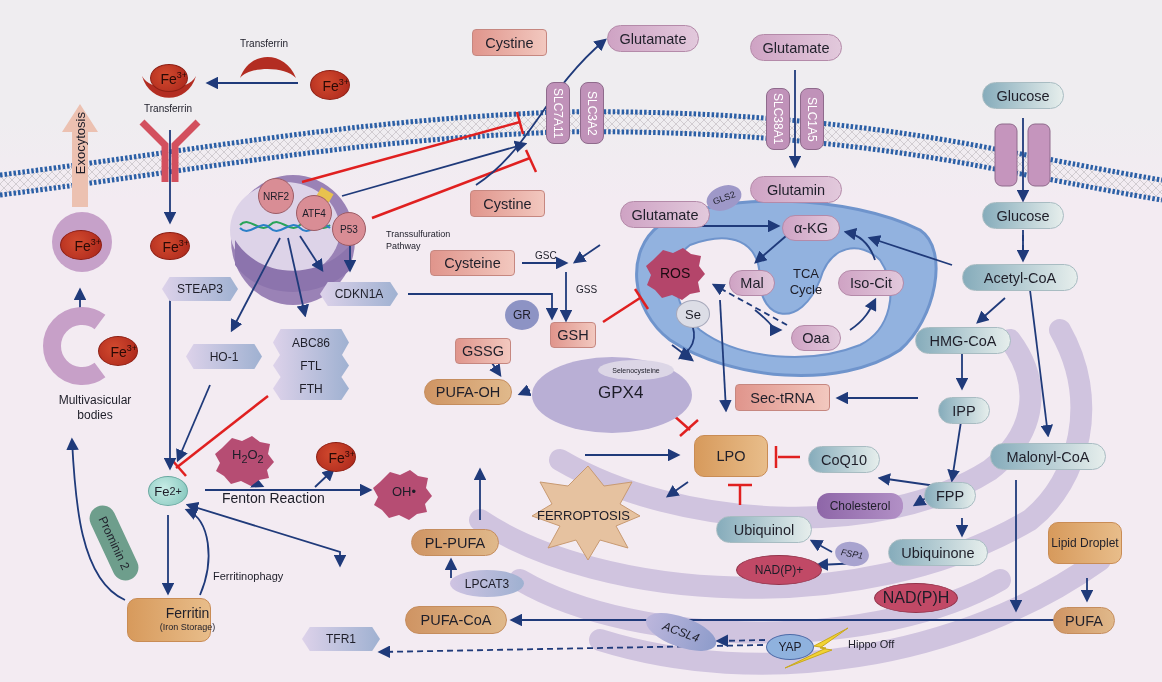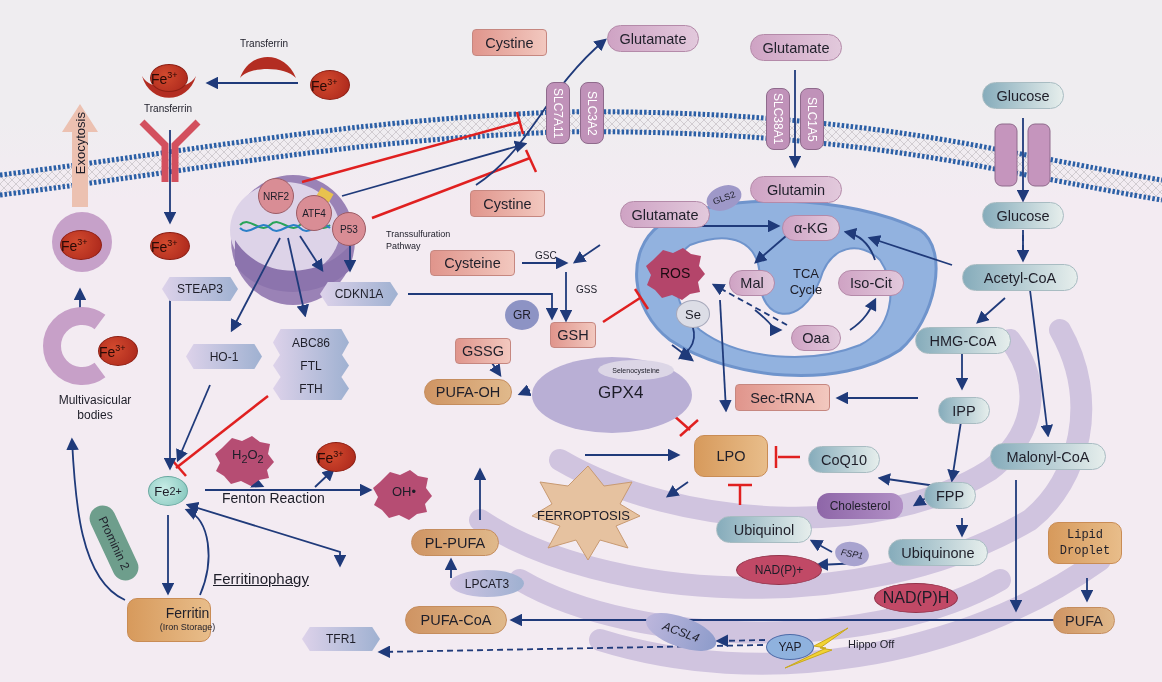--- a/index.html
+++ b/index.html
@@ -6,21 +6,21 @@
   body{width:1162px;height:682px;overflow:hidden;background:#f1eef1;font-family:"Liberation Sans","DejaVu Sans",sans-serif;}
   #stage{position:relative;width:1162px;height:682px;background:linear-gradient(#efedf0 0,#efedf0 120px,#f3ebf2 200px,#f3ebf2 100%);}
   svg#bg{position:absolute;left:0;top:0;}
   .n{position:absolute;display:flex;align-items:center;justify-content:center;color:#1f1f2a;font-size:14.5px;white-space:nowrap;box-sizing:border-box;}
   .pill-purple{background:linear-gradient(90deg,#cfa3c4,#e2c9dc);border:1px solid #b48aa9;border-radius:16px;}
   .pill-teal{background:linear-gradient(90deg,#86acbb,#e6eeec);border:1px solid #a8bcc2;border-radius:16px;}
   .box-salmon{background:linear-gradient(90deg,#e0958c,#f2c8bf);border:1px solid #c68780;border-radius:4px;}
   .box-orange{background:linear-gradient(90deg,#d79a5c,#e8bd8a);border:1px solid #c98c55;border-radius:10px;}
   .pill-orange{background:linear-gradient(90deg,#cf9463,#e0b98b);border:1px solid #c58d5e;border-radius:14px;}
   .hex{background:linear-gradient(90deg,#ddd2ea,#9fb1d1);clip-path:polygon(10% 0,90% 0,100% 50%,90% 100%,10% 100%,0 50%);}
-  .fe{position:absolute;border-radius:50%;background:radial-gradient(circle at 40% 40%,#d24a2e,#a8241a);border:1px solid #8d1f14;color:#2a0a06;display:flex;align-items:center;justify-content:flex-start;font-size:14px;}
+  .fe{position:absolute;border-radius:50%;background:radial-gradient(circle at 40% 40%,#d24a2e,#a8241a);border:1px solid #8d1f14;color:#2a0a06;display:flex;align-items:center;justify-content:flex-end;font-size:14px;}
   .fe sup{font-size:9px;}
   .label{position:absolute;color:#1d1d28;white-space:nowrap;}
   .vert{writing-mode:vertical-rl;}
   .ell{position:absolute;border-radius:50%;display:flex;align-items:center;justify-content:center;font-size:13px;color:#1d1d28;}
 </style>
 </head>
 <body>
 
 <div id="stage">
 
@@ -214,21 +214,21 @@
 <div class="fe" style="left:316px;top:442px;width:38px;height:28px;">
       <span>Fe<sup>3+</sup></span>
     </div>
 <div class="label" style="left:222px;top:490px;font-size:14px;">Fenton Reaction</div>
 <div class="label" style="left:392px;top:484px;font-size:13px;">OH•</div>
 <div class="n" style="left:74px;top:530px;width:80px;height:26px;background:#6e9e8c;border-radius:14px;transform:rotate(65deg);font-size:12px;">Prominin 2</div>
 <div class="n box-orange" style="left:127px;top:598px;width:84px;height:44px;flex-direction:column;line-height:14px;padding-left:37px;">
   <span style="font-size:14px;">Ferritin</span>
   <span style="font-size:9px;">(Iron Storage)</span>
 </div>
-<div class="label" style="left:213px;top:570px;font-size:15px;text-decoration:underline;">Ferritinophagy</div>
+<div class="label" style="left:213px;top:570px;font-size:11px;">Ferritinophagy</div>
 <div class="n hex" style="left:302px;top:627px;width:78px;height:24px;font-size:12px;">TFR1</div>
 
 <div class="n box-salmon" style="left:470px;top:190px;width:75px;height:27px;">Cystine</div>
 <div class="n box-salmon" style="left:430px;top:250px;width:85px;height:26px;">Cysteine</div>
 <div class="label" style="left:535px;top:250px;font-size:10px;">GSC</div>
 <div class="label" style="left:576px;top:284px;font-size:10px;">GSS</div>
 <div class="n box-salmon" style="left:550px;top:322px;width:46px;height:26px;">GSH</div>
 <div class="ell" style="left:505px;top:300px;width:34px;height:30px;background:#8d93c4;font-size:12px;">GR</div>
 <div class="n box-salmon" style="left:455px;top:338px;width:56px;height:26px;">GSSG</div>
 <div class="n pill-orange" style="left:424px;top:379px;width:88px;height:26px;">PUFA-OH</div>
@@ -253,21 +253,21 @@
 <div class="n pill-teal" style="left:938px;top:397px;width:52px;height:27px;">IPP</div>
 <div class="n pill-teal" style="left:990px;top:443px;width:116px;height:27px;">Malonyl-CoA</div>
 <div class="n pill-teal" style="left:808px;top:446px;width:72px;height:27px;">CoQ10</div>
 <div class="n pill-teal" style="left:924px;top:482px;width:52px;height:27px;">FPP</div>
 <div class="n" style="left:817px;top:493px;width:86px;height:26px;background:linear-gradient(90deg,#8e66a8,#b290c6);border-radius:12px;font-size:12px;">Cholesterol</div>
 <div class="n pill-teal" style="left:716px;top:516px;width:96px;height:27px;">Ubiquinol</div>
 <div class="n pill-teal" style="left:888px;top:539px;width:100px;height:27px;">Ubiquinone</div>
 <div class="ell" style="left:835px;top:542px;width:34px;height:24px;background:#a8a3cf;transform:rotate(10deg);font-size:9px;font-style:italic;">FSP1</div>
 <div class="ell" style="left:736px;top:555px;width:84px;height:28px;background:#c14966;border:1px solid #93354c;font-size:12px;">NAD(P)+</div>
 <div class="ell" style="left:874px;top:583px;width:82px;height:28px;background:#c14966;border:1px solid #93354c;font-size:16px;">NAD(P)H</div>
-<div class="n box-orange" style="left:1048px;top:522px;width:74px;height:42px;font-size:12px;white-space:normal;text-align:center;line-height:16px;font-family:Liberation Mono, monospace;">Lipid Droplet</div>
+<div class="n box-orange" style="left:1048px;top:522px;width:74px;height:42px;font-size:12px;white-space:normal;text-align:center;line-height:16px;">Lipid Droplet</div>
 <div class="n pill-orange" style="left:1053px;top:607px;width:62px;height:27px;">PUFA</div>
 
 <div class="n box-orange" style="left:694px;top:435px;width:74px;height:42px;">LPO</div>
 <div class="label" style="left:537px;top:508px;font-size:13px;">FERROPTOSIS</div>
 <div class="n pill-orange" style="left:411px;top:529px;width:88px;height:27px;">PL-PUFA</div>
 <div class="ell" style="left:450px;top:570px;width:74px;height:27px;background:linear-gradient(90deg,#cfc3e2,#9fb1d1);font-size:12px;">LPCAT3</div>
 <div class="n pill-orange" style="left:405px;top:606px;width:102px;height:28px;">PUFA-CoA</div>
 <div class="ell" style="left:644px;top:617px;width:74px;height:30px;background:linear-gradient(90deg,#bcb6dc,#8e9ccb);transform:rotate(20deg);font-size:12px;font-style:italic;">ACSL4</div>
 <div class="ell" style="left:766px;top:634px;width:46px;height:24px;background:#8fb2de;border:1px solid #4e6ca8;font-size:12px;">YAP</div>
 <div class="label" style="left:848px;top:638px;font-size:11px;">Hippo Off</div>

